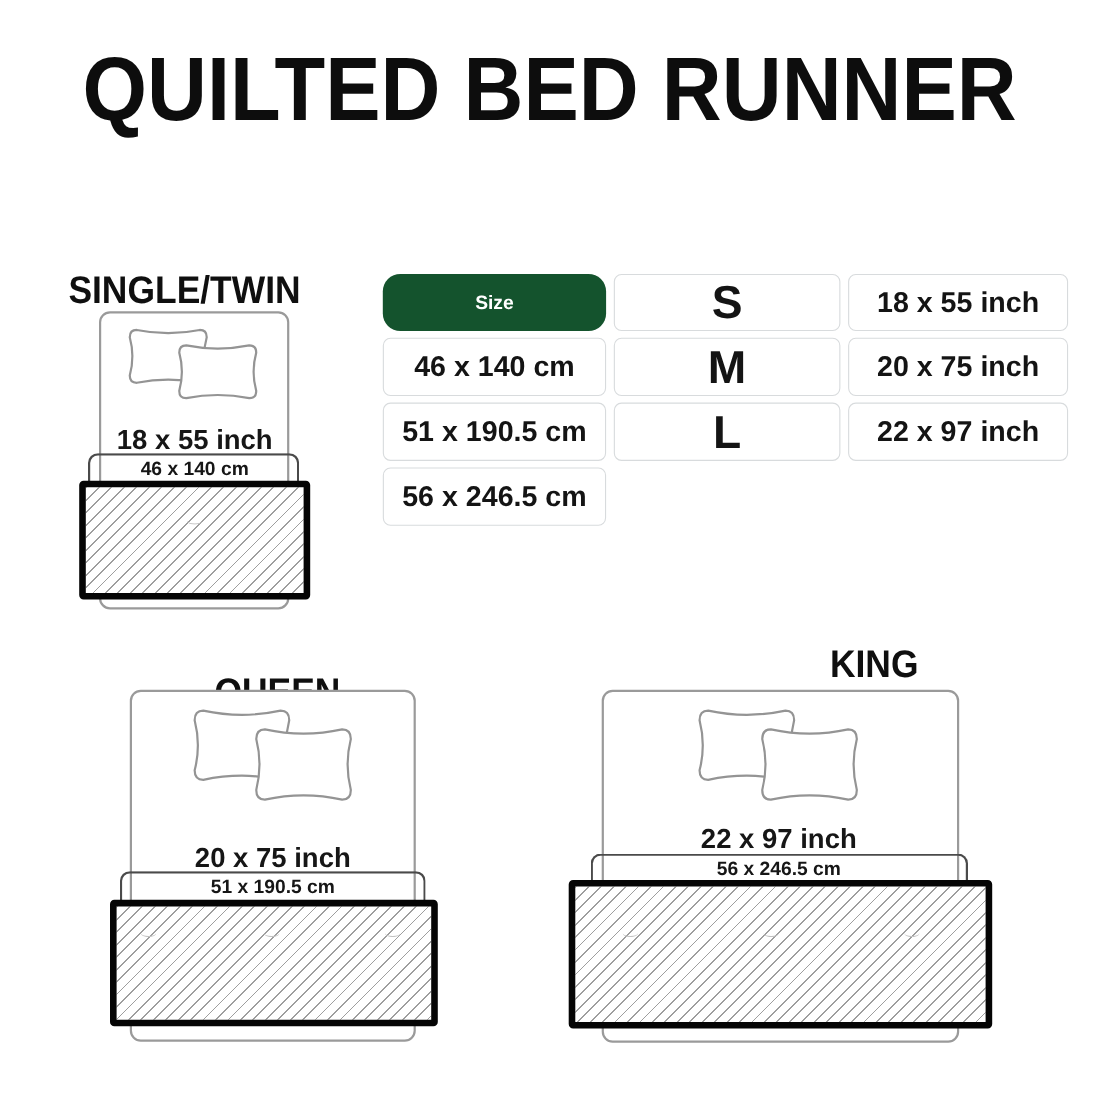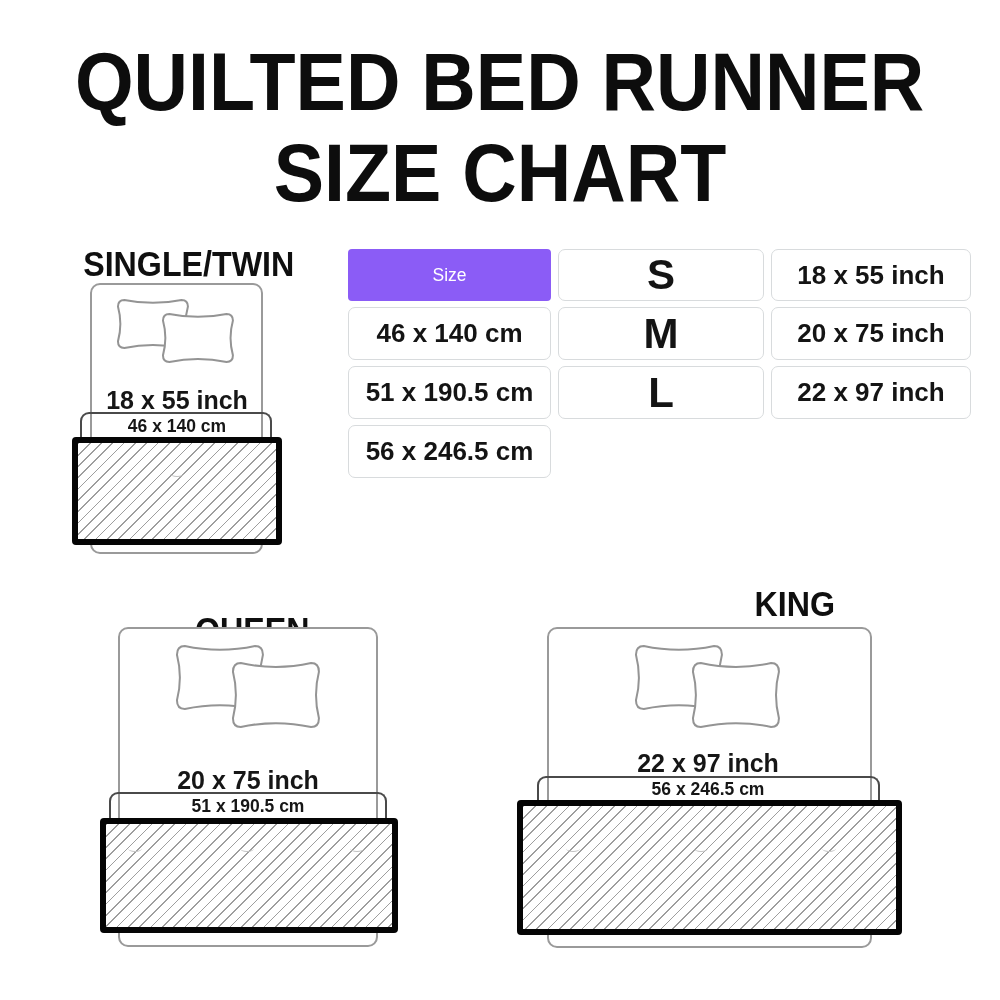--- a/index.html
+++ b/index.html
@@ -16,39 +16,38 @@
   .meas-inch{position:absolute;text-align:center;font-weight:bold;font-size:25px;line-height:28px;color:#161616;}
   .meas-cm{position:absolute;text-align:center;font-weight:bold;font-size:17.5px;line-height:20px;color:#161616;}
   .bracket{position:absolute;box-sizing:border-box;border:2px solid #4a4a4a;border-bottom:none;
            border-radius:9px 9px 0 0;background:transparent;}
   .runner{position:absolute;box-sizing:border-box;border:6px solid #050505;border-radius:4px;
           background-color:#fff;
           background-image:repeating-linear-gradient(135deg,#9e9e9e 0px,#9e9e9e 1.2px,transparent 1.2px,transparent 8px);}
   .stitch{position:absolute;width:14px;height:6px;border-bottom:1.5px solid #c2c2c2;border-radius:50%;}
   .size-table{position:absolute;left:348px;top:249px;display:grid;
               grid-template-columns:203px 206px 200px;grid-template-rows:52px 53px 53px 53px;gap:6px 7px;}
-  .hcell{background:#8b5cf6;color:#fff;border-radius:4px;display:flex;align-items:center;justify-content:center;
-         font-weight:normal;font-size:17.5px;}
+  .hcell{background:#14532d;color:#fff;border-radius:16px;display:flex;align-items:center;justify-content:center;
+         font-weight:bold;font-size:17.5px;}
   .cell{background:#fff;box-sizing:border-box;border:1px solid #d8dbdd;border-radius:7px;
         display:flex;align-items:center;justify-content:center;font-weight:bold;color:#141414;}
   .cell.sz{font-size:42px;}
   .cell.ms{font-size:26px;}
 </style>
 </head>
 <body>
 
 <div class="page">
 
   <div class="title">
     <div><span class="cond">QUILTED BED RUNNER</span></div>
-    <div><span class="cond">SIZE CHART</span></div>
   </div>
 
   <div>
-    <div class="sec-label" style="left:59px;top:246px;width:260px;">
+    <div class="sec-label" style="left:38px;top:246px;width:260px;">
       <span class="cond">SINGLE/TWIN</span>
     </div>
     <div class="bed" style="left:90px;top:283px;width:173px;height:271px;"></div>
     <svg class="pillows" style="left:110px;top:292px;" width="130" height="78" viewBox="0 0 130 78">
       <path d="M 6,14 Q 6,6 14,6 Q 50,13 86,6 Q 94,6 94,14 Q 88,35 94,56 Q 94,64 86,64 Q 50,57 14,64 Q 6,64 6,56 Q 12,35 6,14 Z" transform="translate(3.2,3.0) scale(0.795,0.828)" fill="#ffffff" stroke="#949494" stroke-width="2" stroke-linejoin="round" vector-effect="non-scaling-stroke"></path>
       <path d="M 6,14 Q 6,6 14,6 Q 50,13 86,6 Q 94,6 94,14 Q 88,35 94,56 Q 94,64 86,64 Q 50,57 14,64 Q 6,64 6,56 Q 12,35 6,14 Z" transform="translate(48.2,17.0) scale(0.795,0.828)" fill="#ffffff" stroke="#949494" stroke-width="2" stroke-linejoin="round" vector-effect="non-scaling-stroke"></path>
     </svg>
     <div class="meas-inch" style="left:77px;top:386px;width:200px;">18 x 55 inch</div>
     <div class="bracket" style="left:80px;top:412px;width:192px;height:27px;"></div>
     <div class="meas-cm" style="left:77px;top:416px;width:200px;">46 x 140 cm</div>

